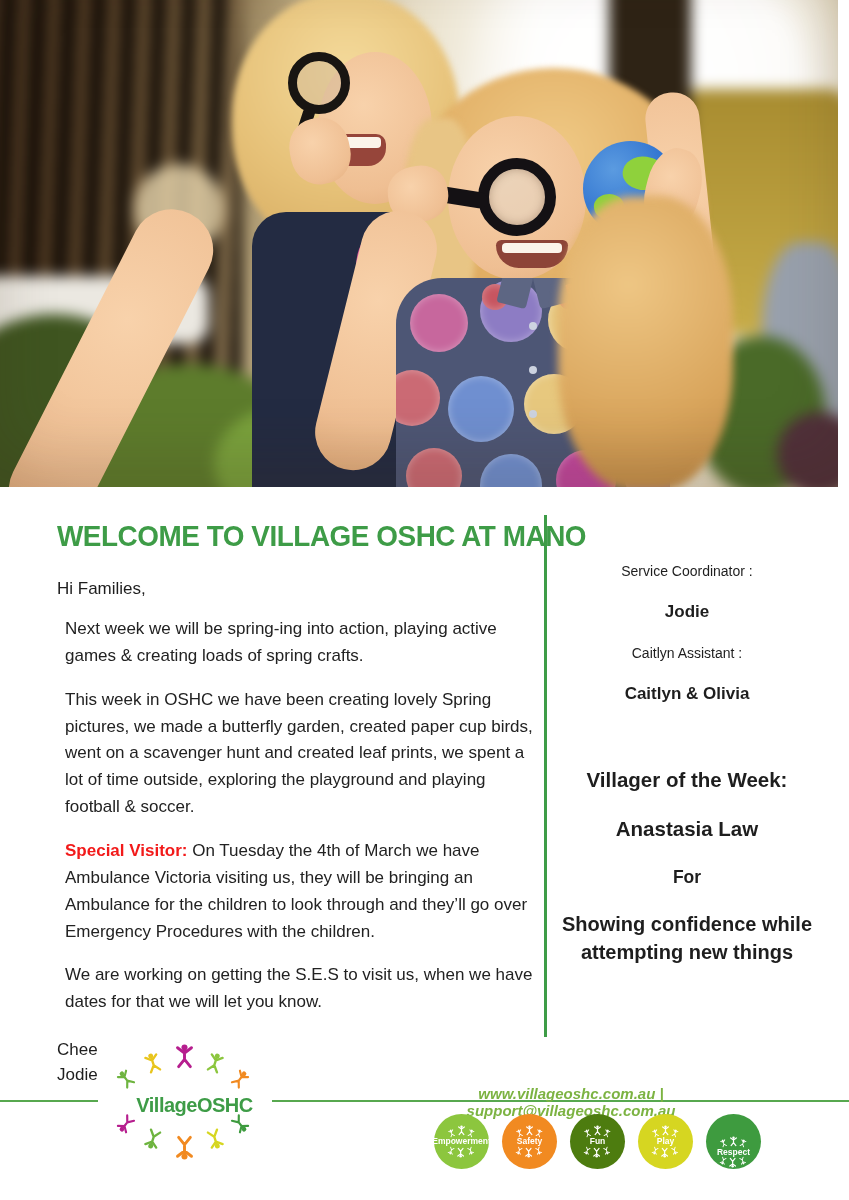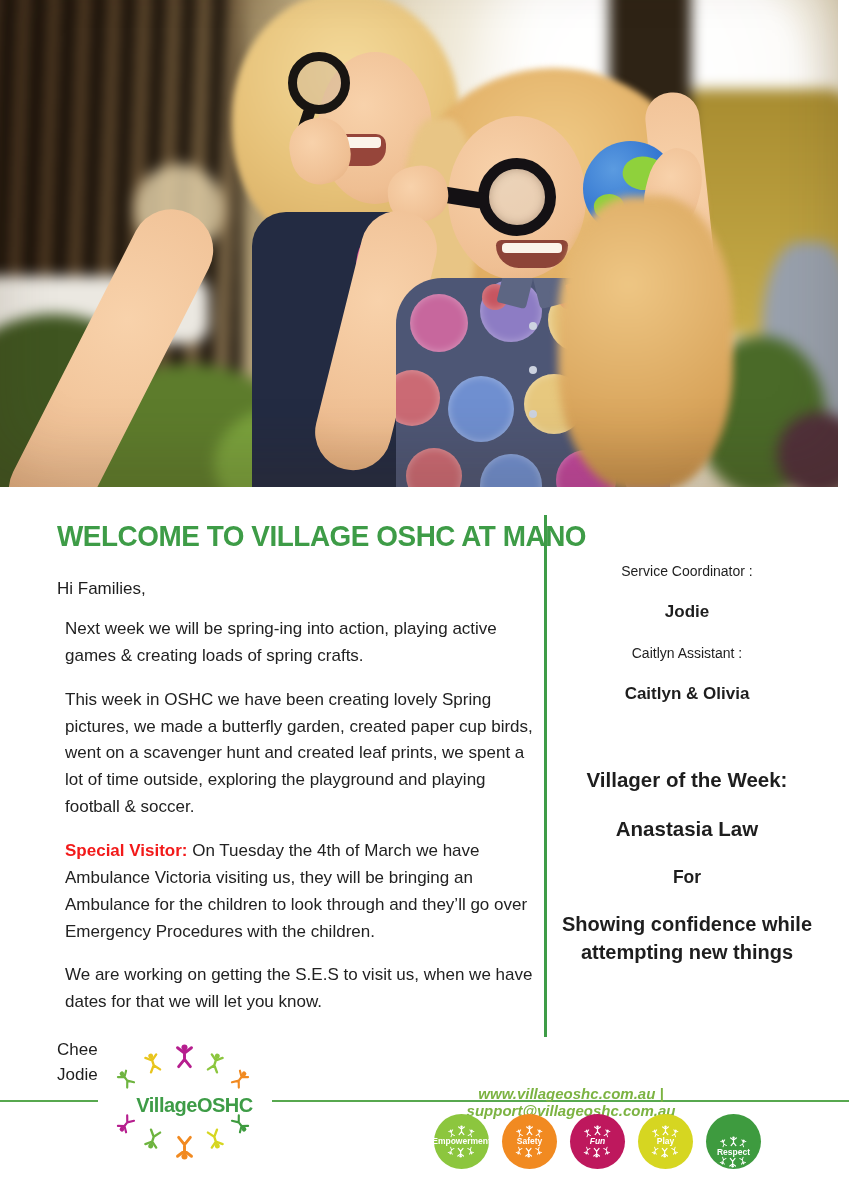--- a/index.html
+++ b/index.html
@@ -357,21 +357,21 @@
               </svg>
             </span>
             <span class="f-side r">
               <svg width="8.58" height="8.58" viewBox="0 0 24 24">
                 <circle cx="12" cy="4" r="2.7" fill="#FFFFFF"></circle>
                 <path d="M12 7 L12 14.5 M12 9 L5.8 4.2 M12 9 L18.2 4.2 M12 14.5 L6.8 21 M12 14.5 L17.2 21" stroke="#FFFFFF" stroke-width="2.6" stroke-linecap="round" fill="none"></path>
               </svg>
             </span>
           </span>
       </div>
-      <div class="value-circle" style="background: #be185d; font-style: italic;">
+      <div class="value-circle" style="background: #4d7c0f;">
         <span class="figs">
             <span class="f-side l">
               <svg width="8.58" height="8.58" viewBox="0 0 24 24">
                 <circle cx="12" cy="4" r="2.7" fill="#FFFFFF"></circle>
                 <path d="M12 7 L12 14.5 M12 9 L5.8 4.2 M12 9 L18.2 4.2 M12 14.5 L6.8 21 M12 14.5 L17.2 21" stroke="#FFFFFF" stroke-width="2.6" stroke-linecap="round" fill="none"></path>
               </svg>
             </span>
             <span class="f-mid">
               <svg width="11" height="11" viewBox="0 0 24 24">
                 <circle cx="12" cy="4" r="2.7" fill="#FFFFFF"></circle>

